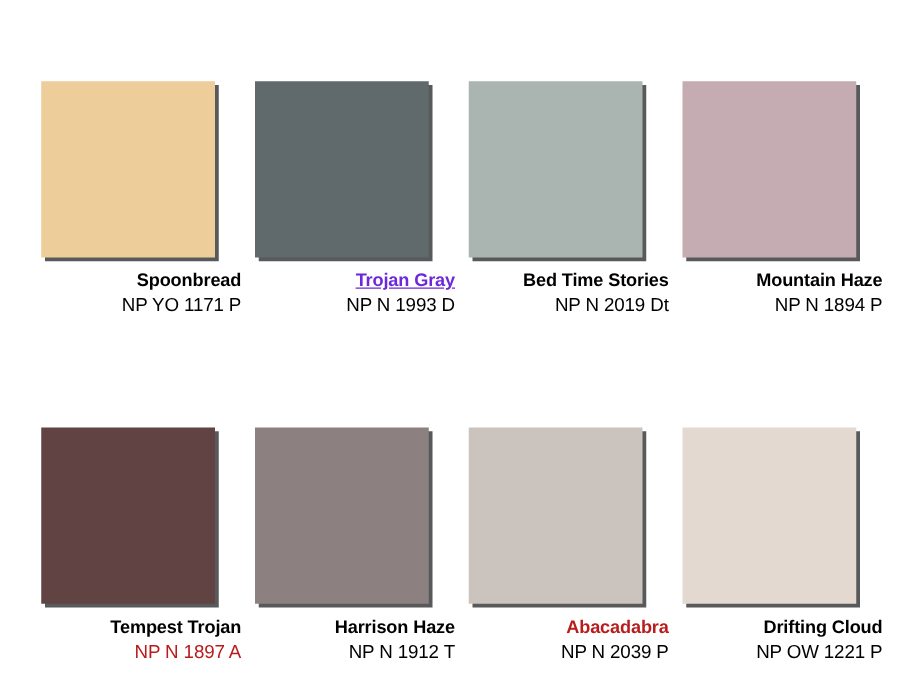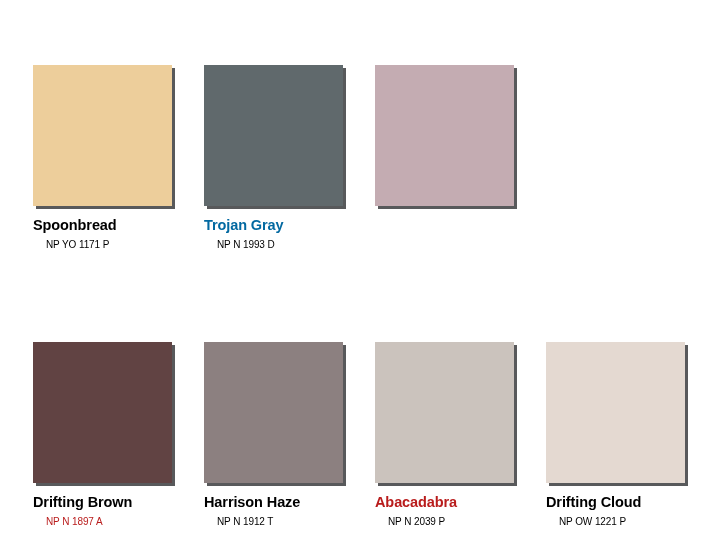--- a/index.html
+++ b/index.html
@@ -13,20 +13,21 @@
     background: #ffffff;
     font-family: "Liberation Sans", sans-serif;
     overflow: hidden;
   }
   #palette {
     position: relative;
     width: 720px;
     height: 532px;
     box-sizing: border-box;
     padding: 65px 0 0 33px;
+    text-align: right;
   }
   .row {
     display: flex;
     flex-direction: row;
   }
   .row-gap {
     height: 88px;
   }
   .swatch-cell {
     width: 171px;
@@ -45,21 +46,21 @@
   }
   .swatch-name {
     font-size: 14.5px;
     font-weight: bold;
     color: #000000;
     line-height: 17px;
     letter-spacing: -0.1px;
     white-space: nowrap;
   }
   .swatch-code {
-    font-size: 10px;
+    font-size: 15px;
     font-weight: normal;
     color: #000000;
     line-height: 18px;
     letter-spacing: -0.1px;
     white-space: nowrap;
     margin-top: 2px;
     margin-left: 13px;
   }
 </style>
 </head>
@@ -73,40 +74,51 @@
       <div class="chip" style="background-color: rgb(237, 206, 155); box-shadow: rgb(88, 89, 91) 3px 3px 0px 0px;"></div>
       <div class="labels">
         <div class="swatch-name" style="color: rgb(0, 0, 0);">Spoonbread</div>
         <div class="swatch-code" style="color: rgb(0, 0, 0);">NP YO 1171 P</div>
       </div>
     </div>
 
     <div class="swatch-cell">
       <div class="chip" style="background-color: rgb(96, 105, 108); box-shadow: rgb(88, 89, 91) 3px 3px 0px 0px;"></div>
       <div class="labels">
-        <div class="swatch-name" style="color: #0369a1;">Trojan Gray</div>
+        <div class="swatch-name" style="color: #6d28d9; text-decoration: underline;">Trojan Gray</div>
         <div class="swatch-code" style="color: rgb(0, 0, 0);">NP N 1993 D</div>
       </div>
     </div>
 
+    <div class="swatch-cell">
+      <div class="chip" style="background-color: rgb(170, 181, 177); box-shadow: rgb(88, 89, 91) 3px 3px 0px 0px;"></div>
+      <div class="labels">
+        <div class="swatch-name" style="color: rgb(0, 0, 0);">Bed Time Stories</div>
+        <div class="swatch-code" style="color: rgb(0, 0, 0);">NP N 2019 Dt</div>
+      </div>
+    </div>
 
     <div class="swatch-cell">
       <div class="chip" style="background-color: rgb(196, 172, 178); box-shadow: rgb(88, 89, 91) 3px 3px 0px 0px;"></div>
+      <div class="labels">
+        <div class="swatch-name" style="color: rgb(0, 0, 0);">Mountain Haze</div>
+        <div class="swatch-code" style="color: rgb(0, 0, 0);">NP N 1894 P</div>
+      </div>
     </div>
 
   </div>
 
   <div class="row-gap"></div>
 
   <div class="row">
 
     <div class="swatch-cell">
       <div class="chip" style="background-color: rgb(97, 67, 67); box-shadow: rgb(88, 89, 91) 3px 3px 0px 0px;"></div>
       <div class="labels">
-        <div class="swatch-name" style="color: rgb(0, 0, 0);">Drifting Brown</div>
+        <div class="swatch-name" style="color: rgb(0, 0, 0);">Tempest Trojan</div>
         <div class="swatch-code" style="color: #b91c1c;">NP N 1897 A</div>
       </div>
     </div>
 
     <div class="swatch-cell">
       <div class="chip" style="background-color: rgb(140, 128, 128); box-shadow: rgb(88, 89, 91) 3px 3px 0px 0px;"></div>
       <div class="labels">
         <div class="swatch-name" style="color: rgb(0, 0, 0);">Harrison Haze</div>
         <div class="swatch-code" style="color: rgb(0, 0, 0);">NP N 1912 T</div>
       </div>

